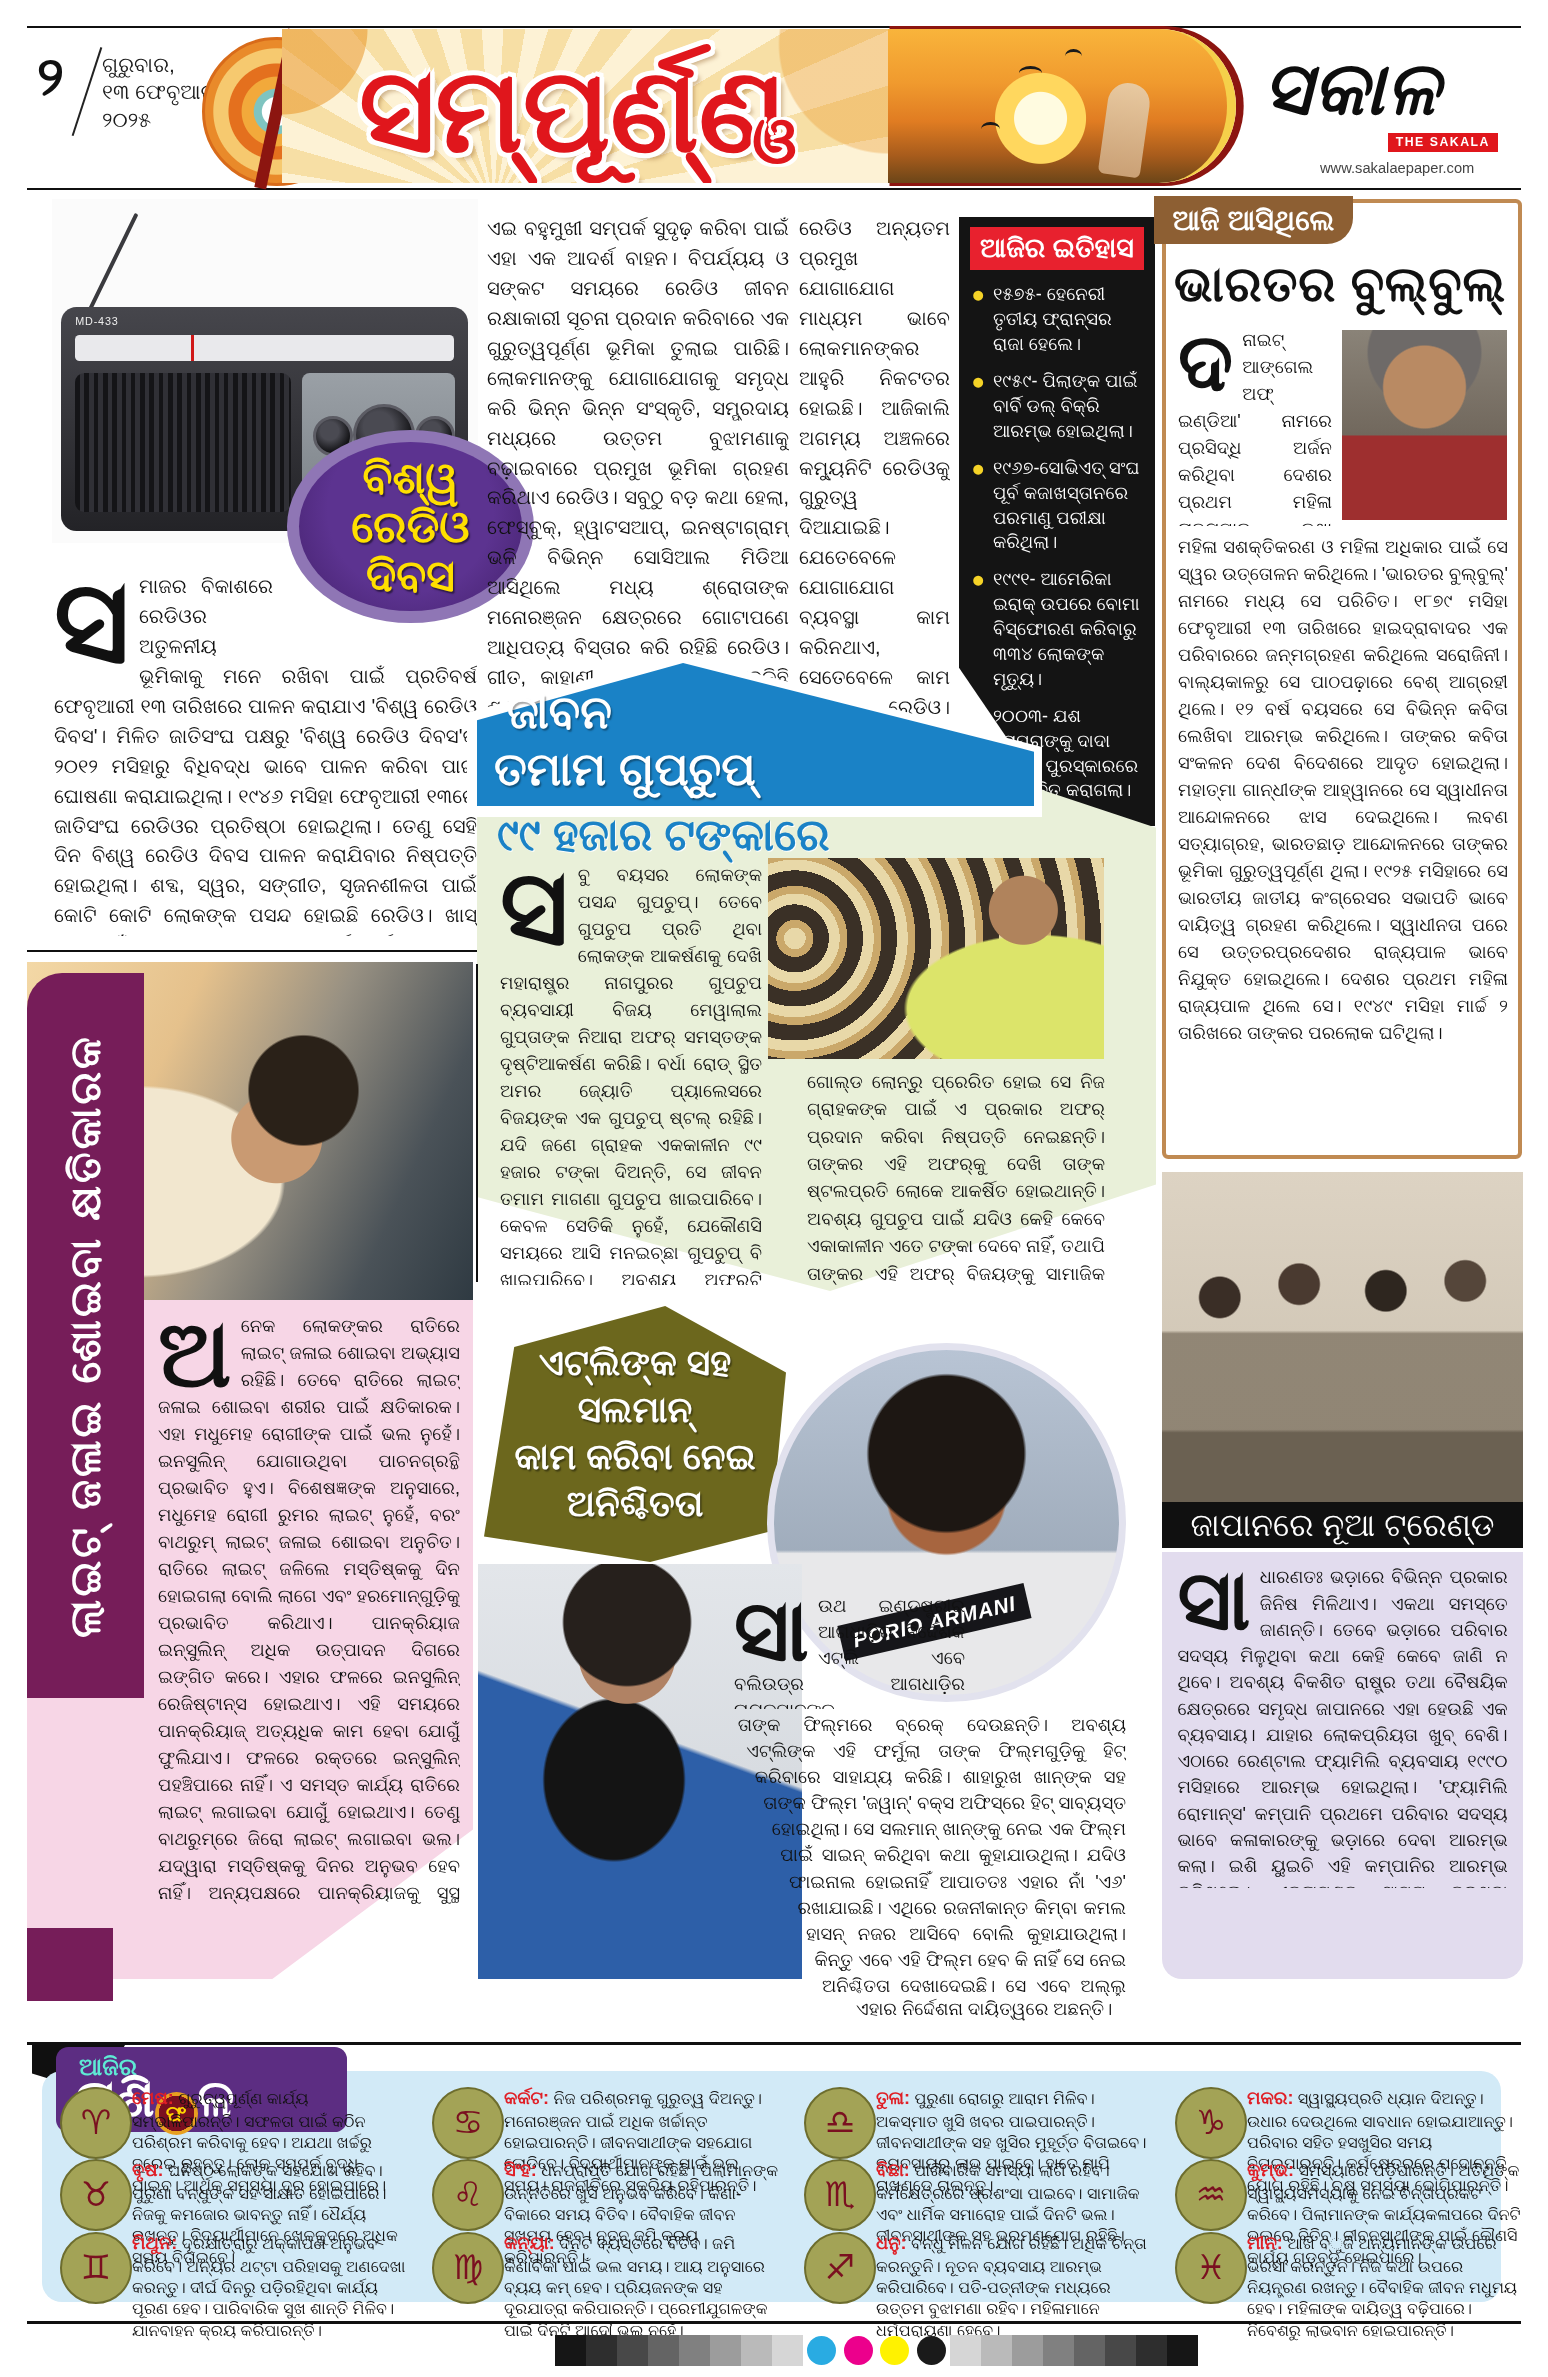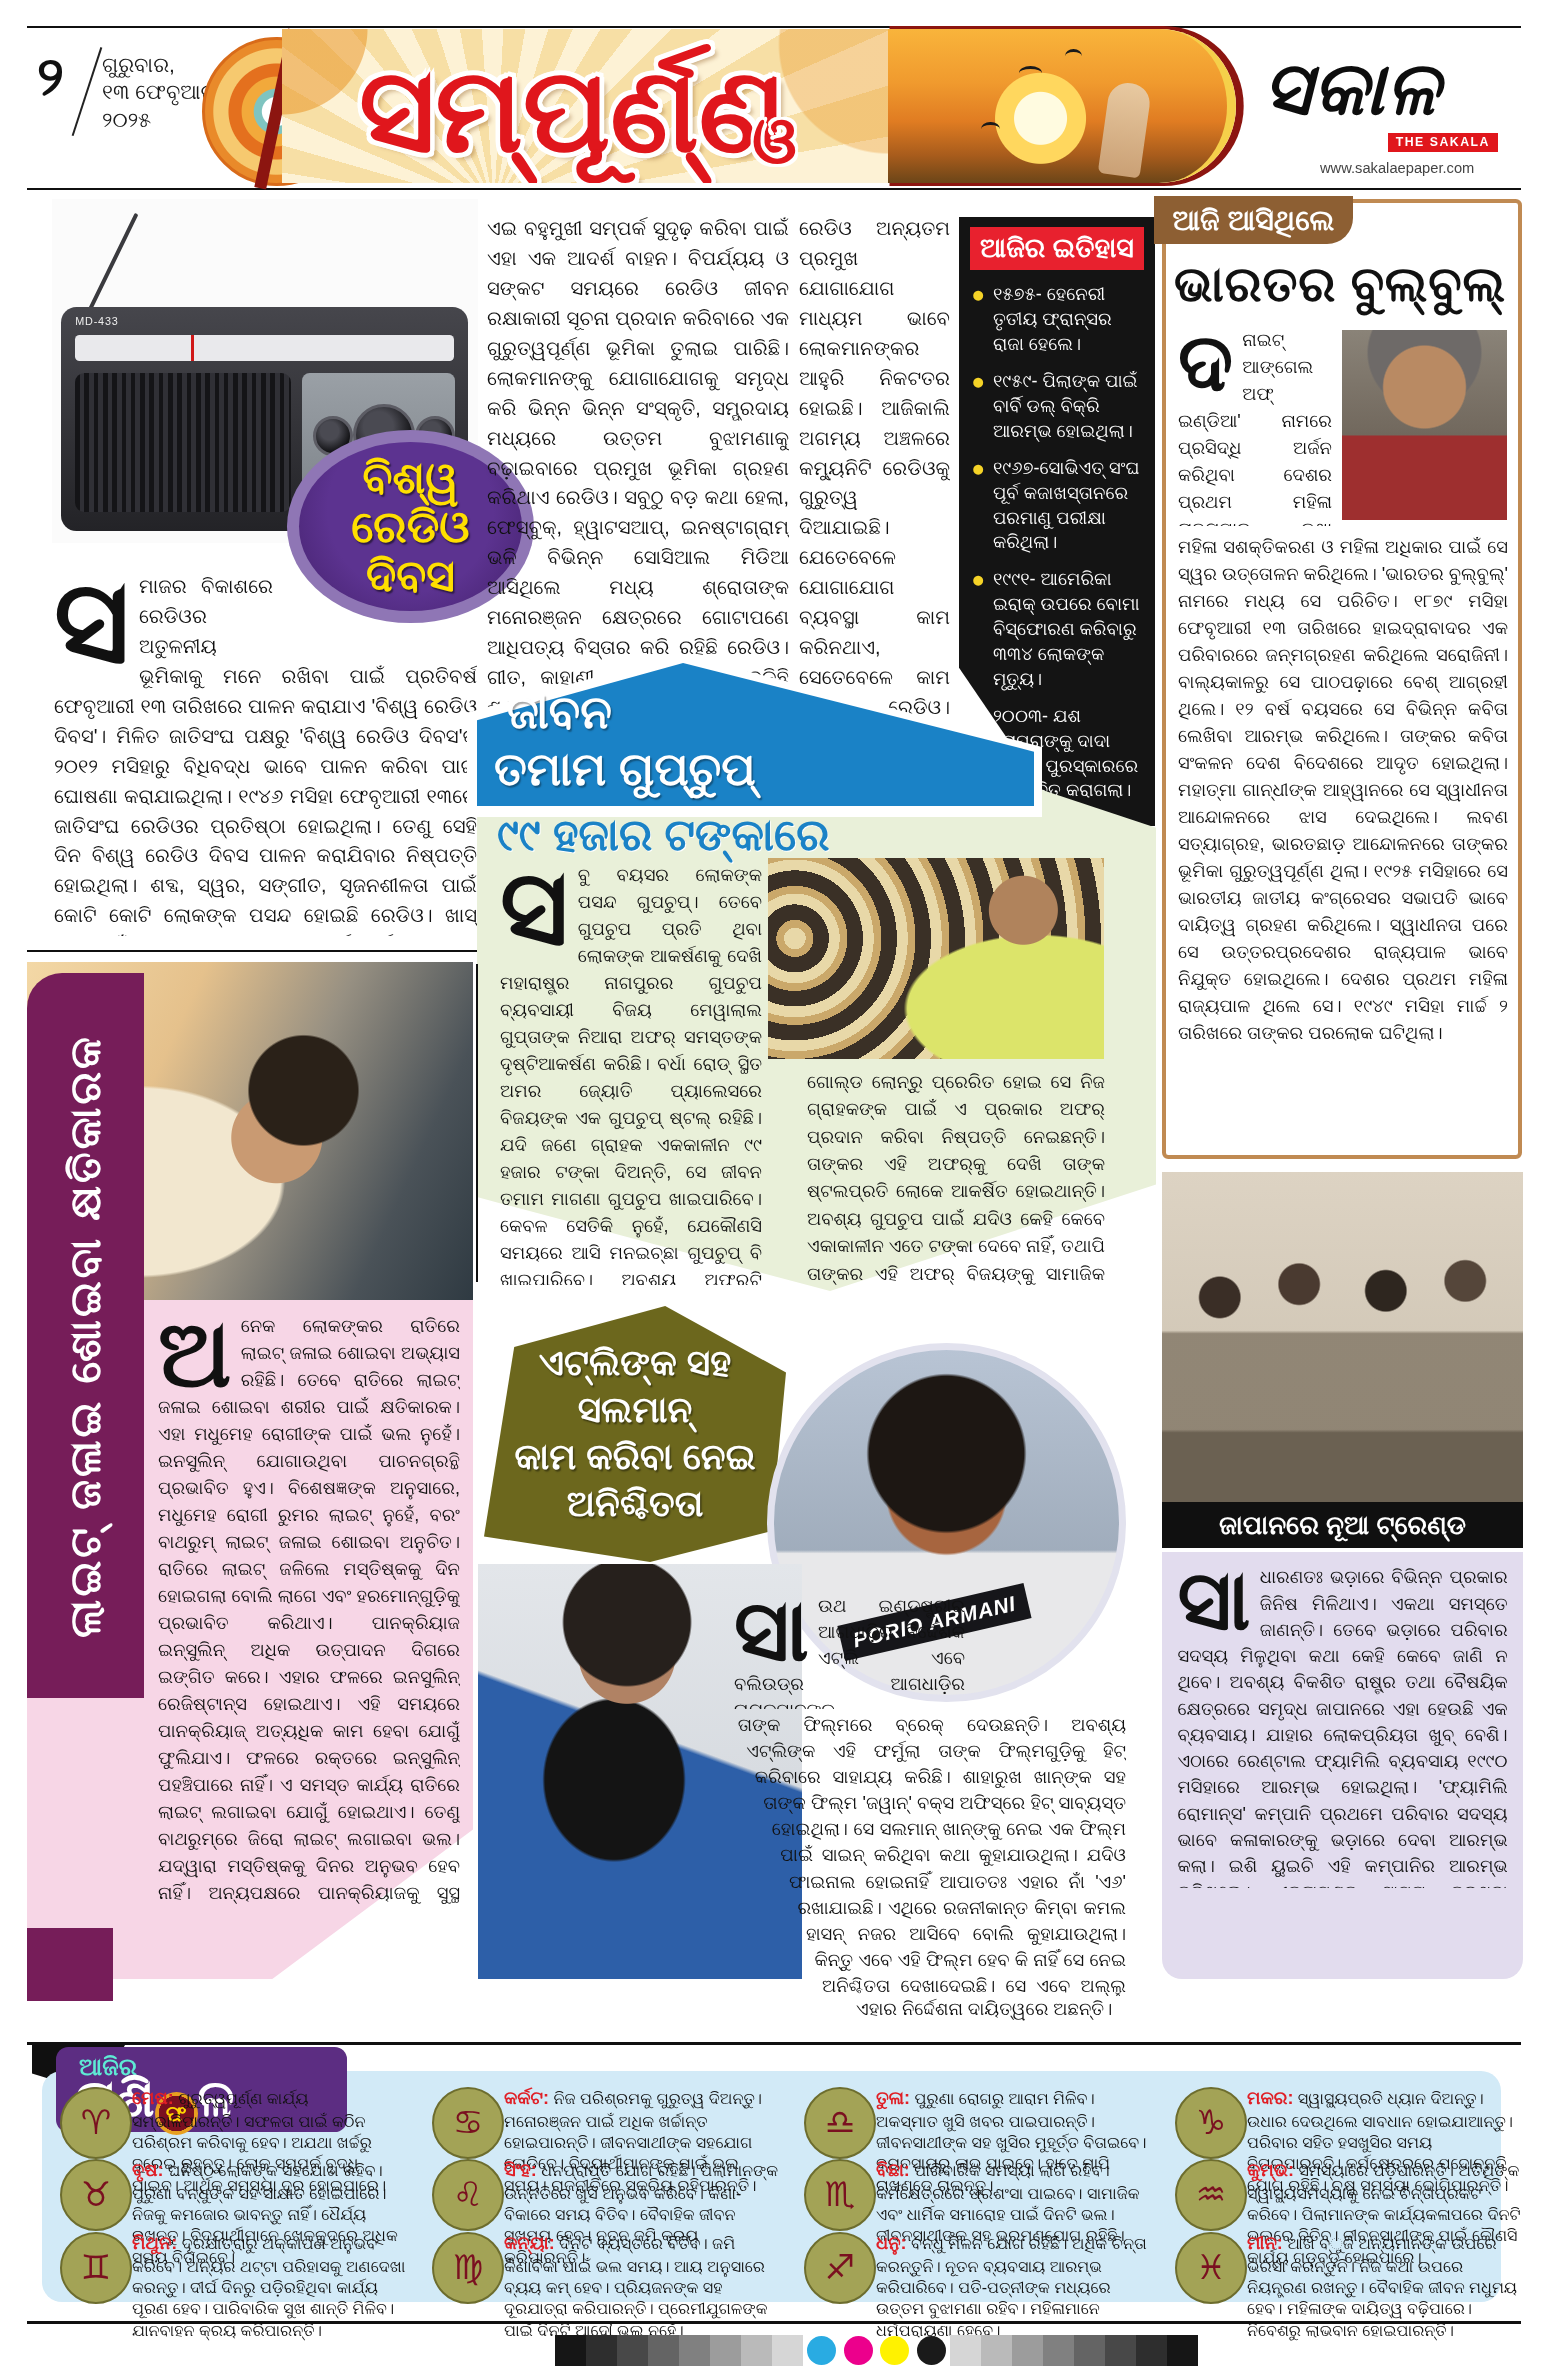--- a/index.html
+++ b/index.html
@@ -107,21 +107,21 @@
      linear-gradient(#e3e6ea,#cdd2d8);}
   .salcut{float:left;width:116px;height:100%;shape-outside:polygon(0 0,20% 0,100% 100%,0 100%);}
   
   .family{background:
      radial-gradient(circle at 16% 38%,#3a2e26 0 20px,rgba(58,46,38,0) 21.6px),
      radial-gradient(circle at 38% 34%,#4a3a30 0 20px,rgba(74,58,48,0) 21.6px),
      radial-gradient(circle at 62% 36%,#2e261f 0 20px,rgba(46,38,31,0) 21.6px),
      radial-gradient(circle at 84% 33%,#55463a 0 20px,rgba(85,70,58,0) 21.6px),
      linear-gradient(rgba(0,0,0,0) 48%,rgba(138,127,110,.9) 49% 78%,#6b6152 79%),
      linear-gradient(#ddd3c3,#c9bfae);}
-  .jstrap{background:#101010;color:#fff;font-size:26px;font-weight:bold;display:flex;align-items:center;justify-content:center;}
+  .jstrap{background:#101010;color:#fff;font-size:32px;font-weight:normal;display:flex;align-items:center;justify-content:center;}
   .lavender{background:#e2dcee;border-radius:0 0 20px 20px;}
   .jhead{color:#3f2d7e;font-size:40px;font-weight:bold;text-align:center;line-height:1.0;padding-top:14px;}
   
   .hpanel{background:#d2eaf7;border-radius:20px;}
   .hlabel{background:#5c2d82;border-radius:12.3px;}
   .hl-top{color:#5eead4;font-size:24px;font-weight:bold;}
   .hl-main{color:#fff;font-size:51px;font-weight:bold;line-height:.9;}
   .wheel{display:inline-block;width:43px;height:43px;border-radius:50%;vertical-align:-4.6px;
      background:radial-gradient(circle,#7a1020 0 58%,#e8a020 59% 74%,#401016 75%);text-align:center;line-height:43px;
      color:#ffd400;font-size:21.6px;font-weight:bold;}

